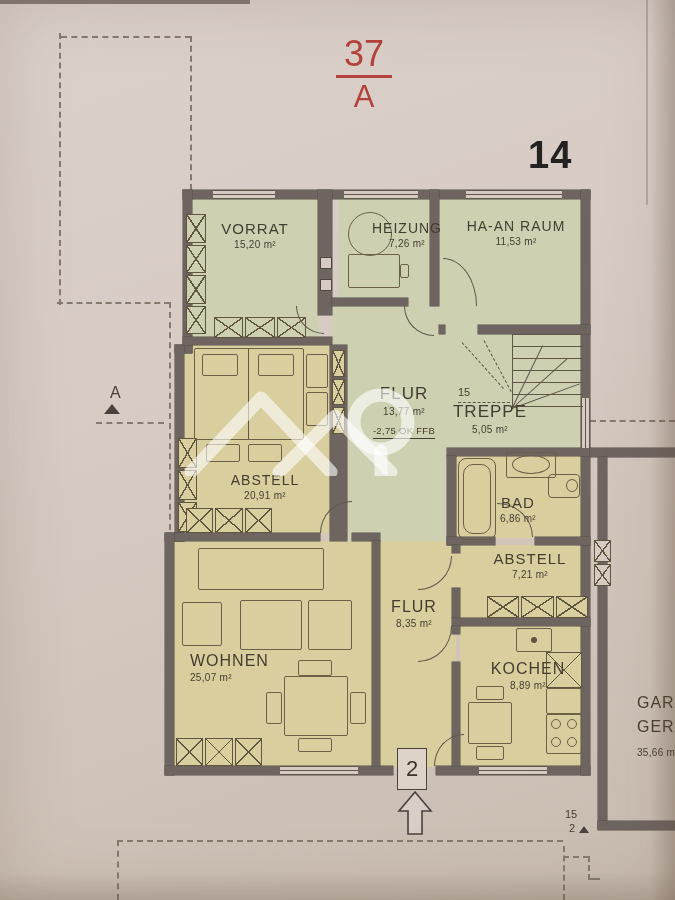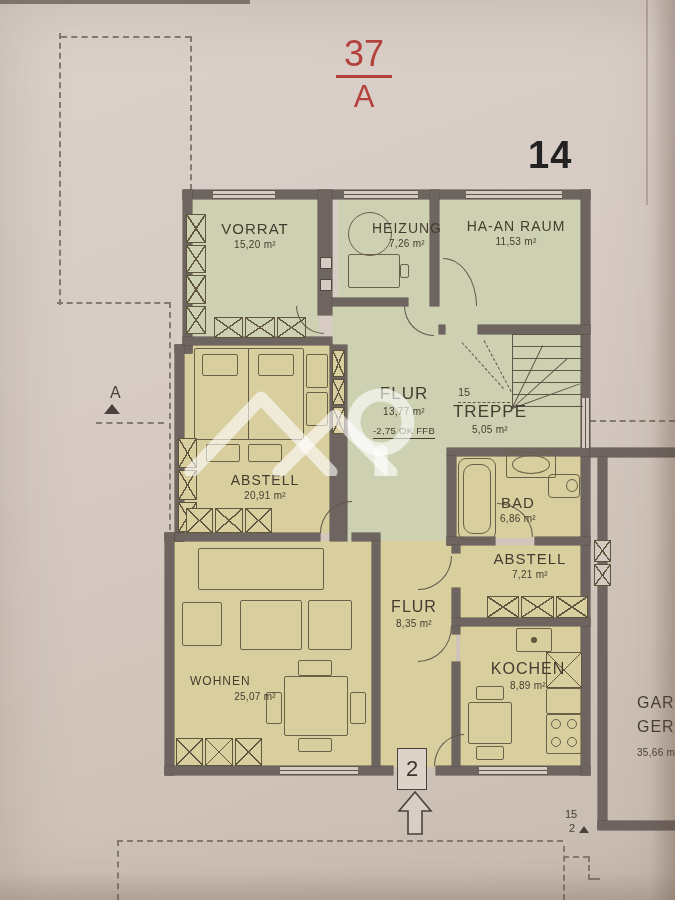--- a/index.html
+++ b/index.html
@@ -275,22 +275,22 @@
   </div>
   <div class="room-label" style="left:482px;top:550px;width:96px;">
     <div class="rname">ABSTELL</div>
     <div class="rarea">7,21 m²</div>
   </div>
   <div class="room-label" style="left:382px;top:598px;width:64px;">
     <div class="rname" style="font-size:16px;">FLUR</div>
     <div class="rarea">8,35 m²</div>
   </div>
   <div class="room-label" style="left:184px;top:652px;width:86px;text-align:left;padding-left:6px;">
-    <div class="rname" style="font-size:12px;margin-top:23px;">WOHNEN</div>
-    <div class="rarea" style="text-align:right;">25,07 m²</div>
+    <div class="rname" style="font-size:16px;">WOHNEN</div>
+    <div class="rarea" style="text-align:left;">25,07 m²</div>
   </div>
   <div class="room-label" style="left:486px;top:660px;width:84px;">
     <div class="rname" style="font-size:16px;text-align:center;">KOCHEN</div>
     <div class="rarea">8,89 m²</div>
   </div>
   <div class="room-label" style="left:637px;top:694px;width:60px;text-align:left;">
     <div class="rname" style="font-size:16px;">GAR</div>
     <div class="rname" style="font-size:16px;margin-top:6px;">GER</div>
     <div class="rarea" style="margin-top:10px;text-align:left;">35,66 m</div>
   </div>

